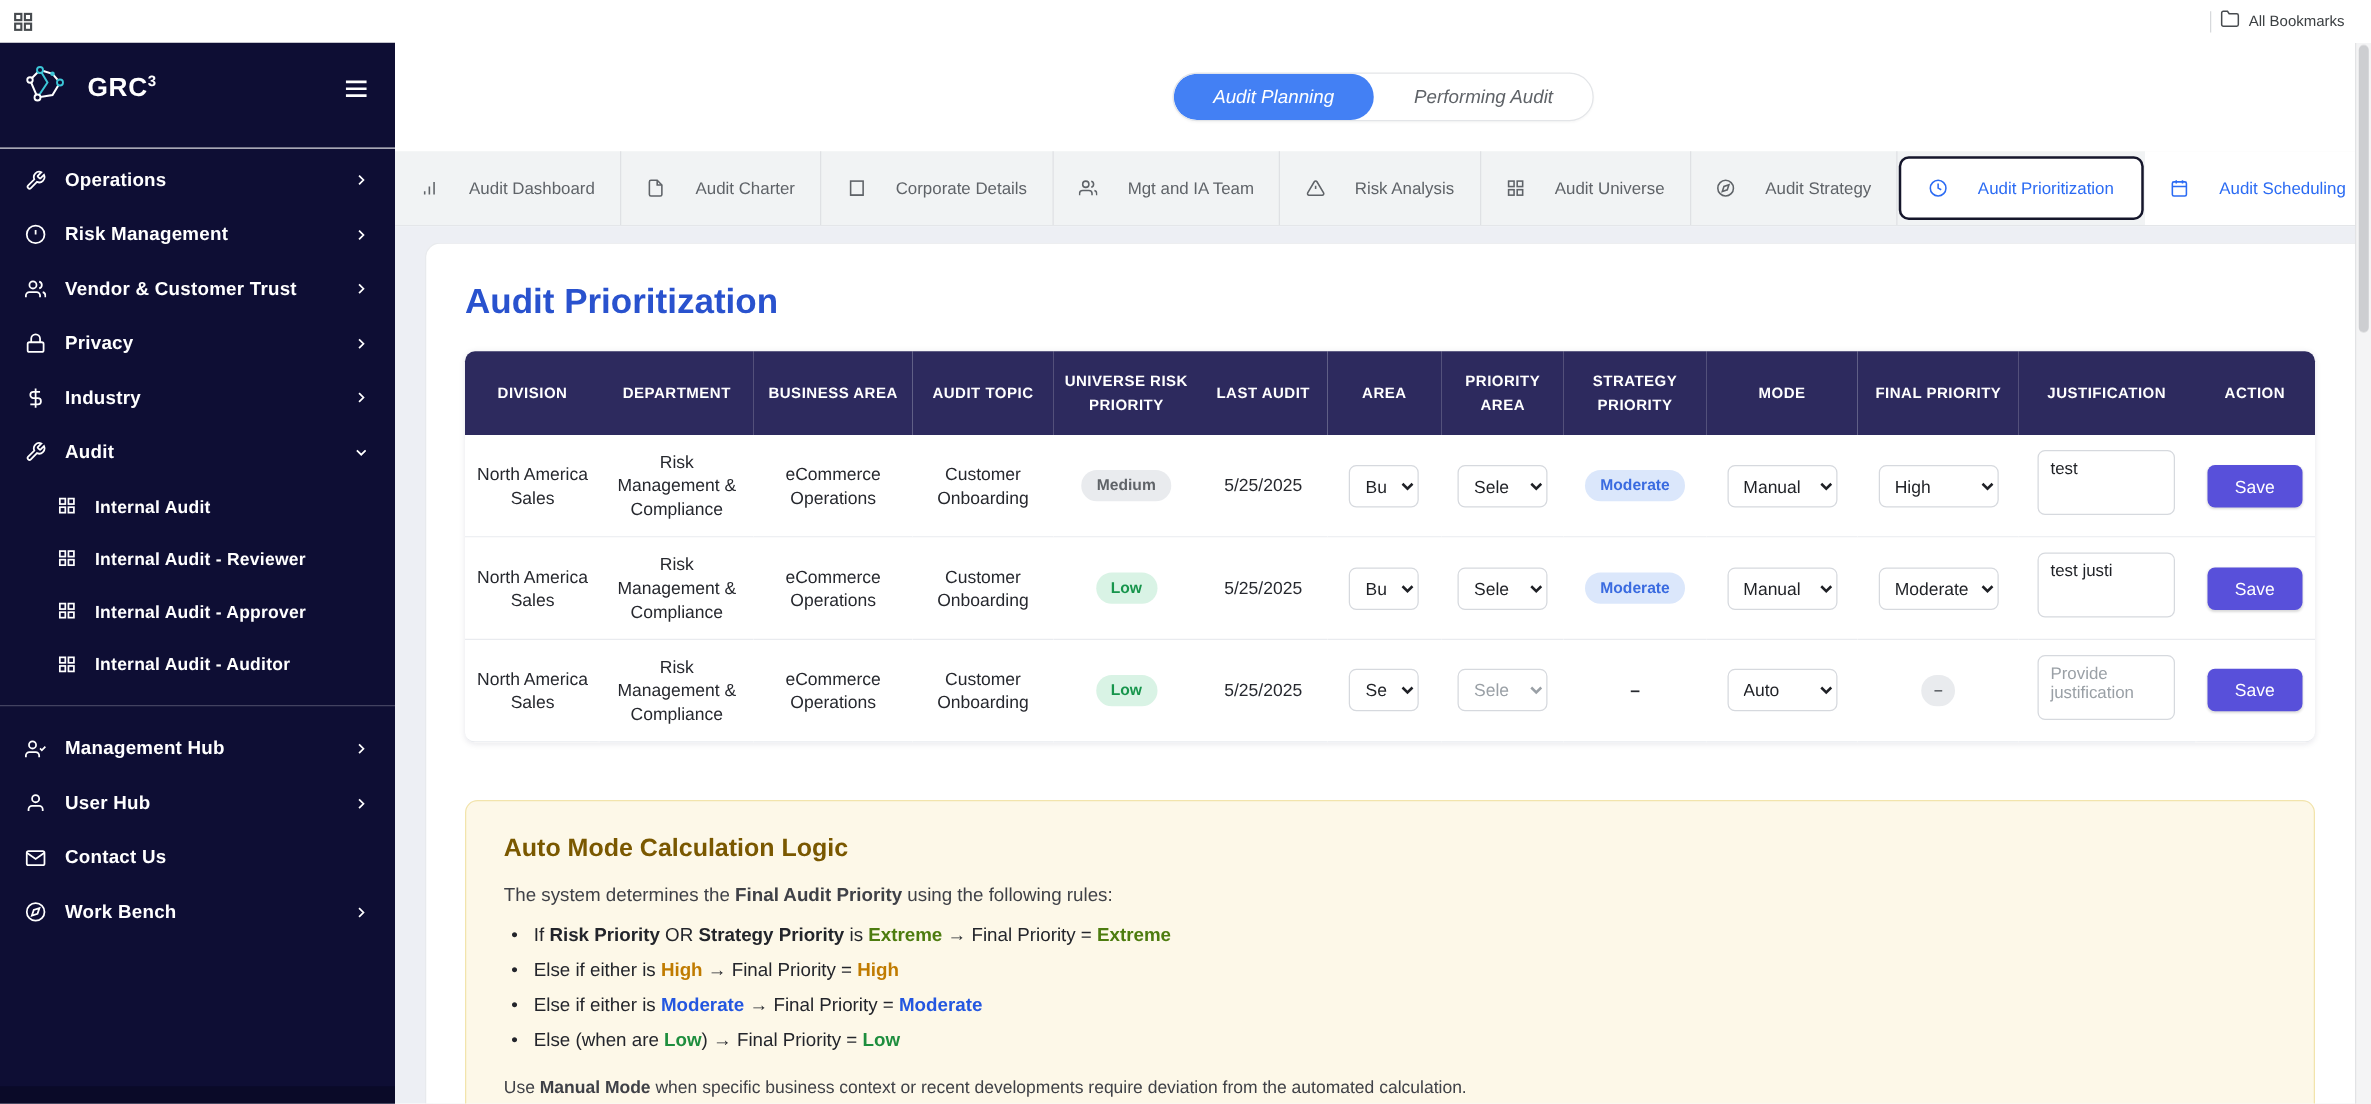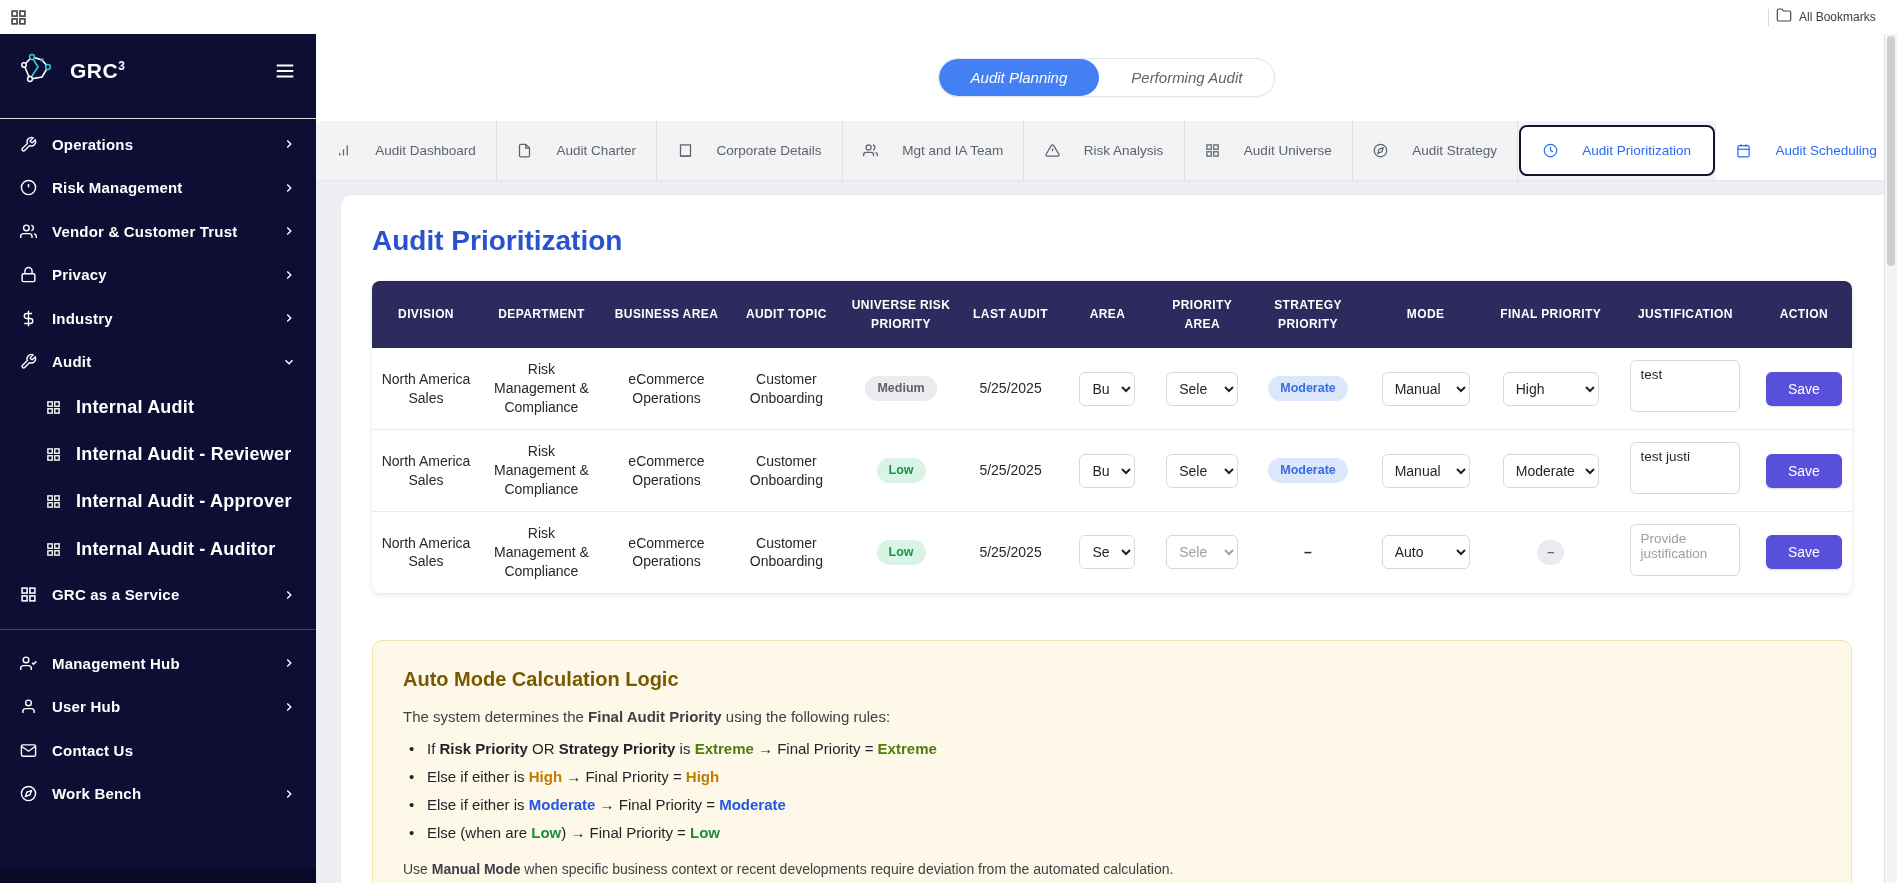--- a/index.html
+++ b/index.html
@@ -27,21 +27,21 @@
   .logo-text { font-size:21px; font-weight:700; letter-spacing:.5px; color:#fff; }
   .logo-text sup { font-size:12px; }
   .burger { margin-left:auto; color:#fff; cursor:pointer; display:flex; }
   .nav-scroll { overflow:hidden; flex:1; }
   .nav-item { display:flex; align-items:center; gap:15px; padding:12px 20px;
     font-size:15px; font-weight:700; letter-spacing:.2px; color:#fff; cursor:pointer;
     line-height:1.3; }
   .nav-item .chev { margin-left:auto; display:flex; }
   .nav-item.clipped { margin-top:-30px; }
   .nav-top-line { border-bottom:1.5px solid rgba(255,255,255,.85); margin:0 0 4px 0; }
-  .nav-sub { padding-left:46px; font-size:18px; }
+  .nav-sub { padding-left:46px; font-size:14px; }
   .nav-divider { border-top:1px solid rgba(255,255,255,.22); margin:12px 0; }
   .sidebar-footer { height:14px; background:#0a0a28; flex-shrink:0; }
   .icon { display:flex; flex-shrink:0; }
 
   
   .main { flex:1; display:flex; flex-direction:column; min-width:0; }
   .toggle-band { height:87px; background:#fff; display:flex; align-items:center;
     justify-content:center; }
   .toggle-group { display:flex; background:#fff; border:1px solid #e3e5e8;
     border-radius:9999px; overflow:hidden; box-shadow:0 1px 2px rgba(0,0,0,.04);font-style:italic; }
@@ -313,36 +313,20 @@
           <svg width="15" height="15" viewBox="0 0 24 24" fill="none" stroke="currentColor" stroke-width="2.2">
               <rect x="3" y="3" width="7" height="7"></rect>
               <rect x="14" y="3" width="7" height="7"></rect>
               <rect x="14" y="14" width="7" height="7"></rect>
               <rect x="3" y="14" width="7" height="7"></rect>
             </svg>
         </span>
         <span>Internal Audit - Auditor</span>
       </div>
 
-      <div class="nav-item">
-        <span class="icon">
-          <svg width="17" height="17" viewBox="0 0 24 24" fill="none" stroke="currentColor" stroke-width="2.2">
-              <rect x="3" y="3" width="7" height="7"></rect>
-              <rect x="14" y="3" width="7" height="7"></rect>
-              <rect x="14" y="14" width="7" height="7"></rect>
-              <rect x="3" y="14" width="7" height="7"></rect>
-            </svg>
-        </span>
-        <span>GRC as a Service</span>
-        <span class="chev">
-          <svg width="14" height="14" viewBox="0 0 24 24" fill="none" stroke="currentColor" stroke-width="2.4">
-              <polyline points="9 18 15 12 9 6"></polyline>
-            </svg>
-        </span>
-      </div>
 
       <div class="nav-divider"></div>
 
       <div class="nav-item">
         <span class="icon">
           <svg width="17" height="17" viewBox="0 0 24 24" fill="none" stroke="currentColor" stroke-width="2">
               <path d="M16 21v-2a4 4 0 0 0-4-4H5a4 4 0 0 0-4 4v2"></path>
               <circle cx="8.5" cy="7" r="4"></circle>
               <polyline points="17 11 19 13 23 9"></polyline>
             </svg>

